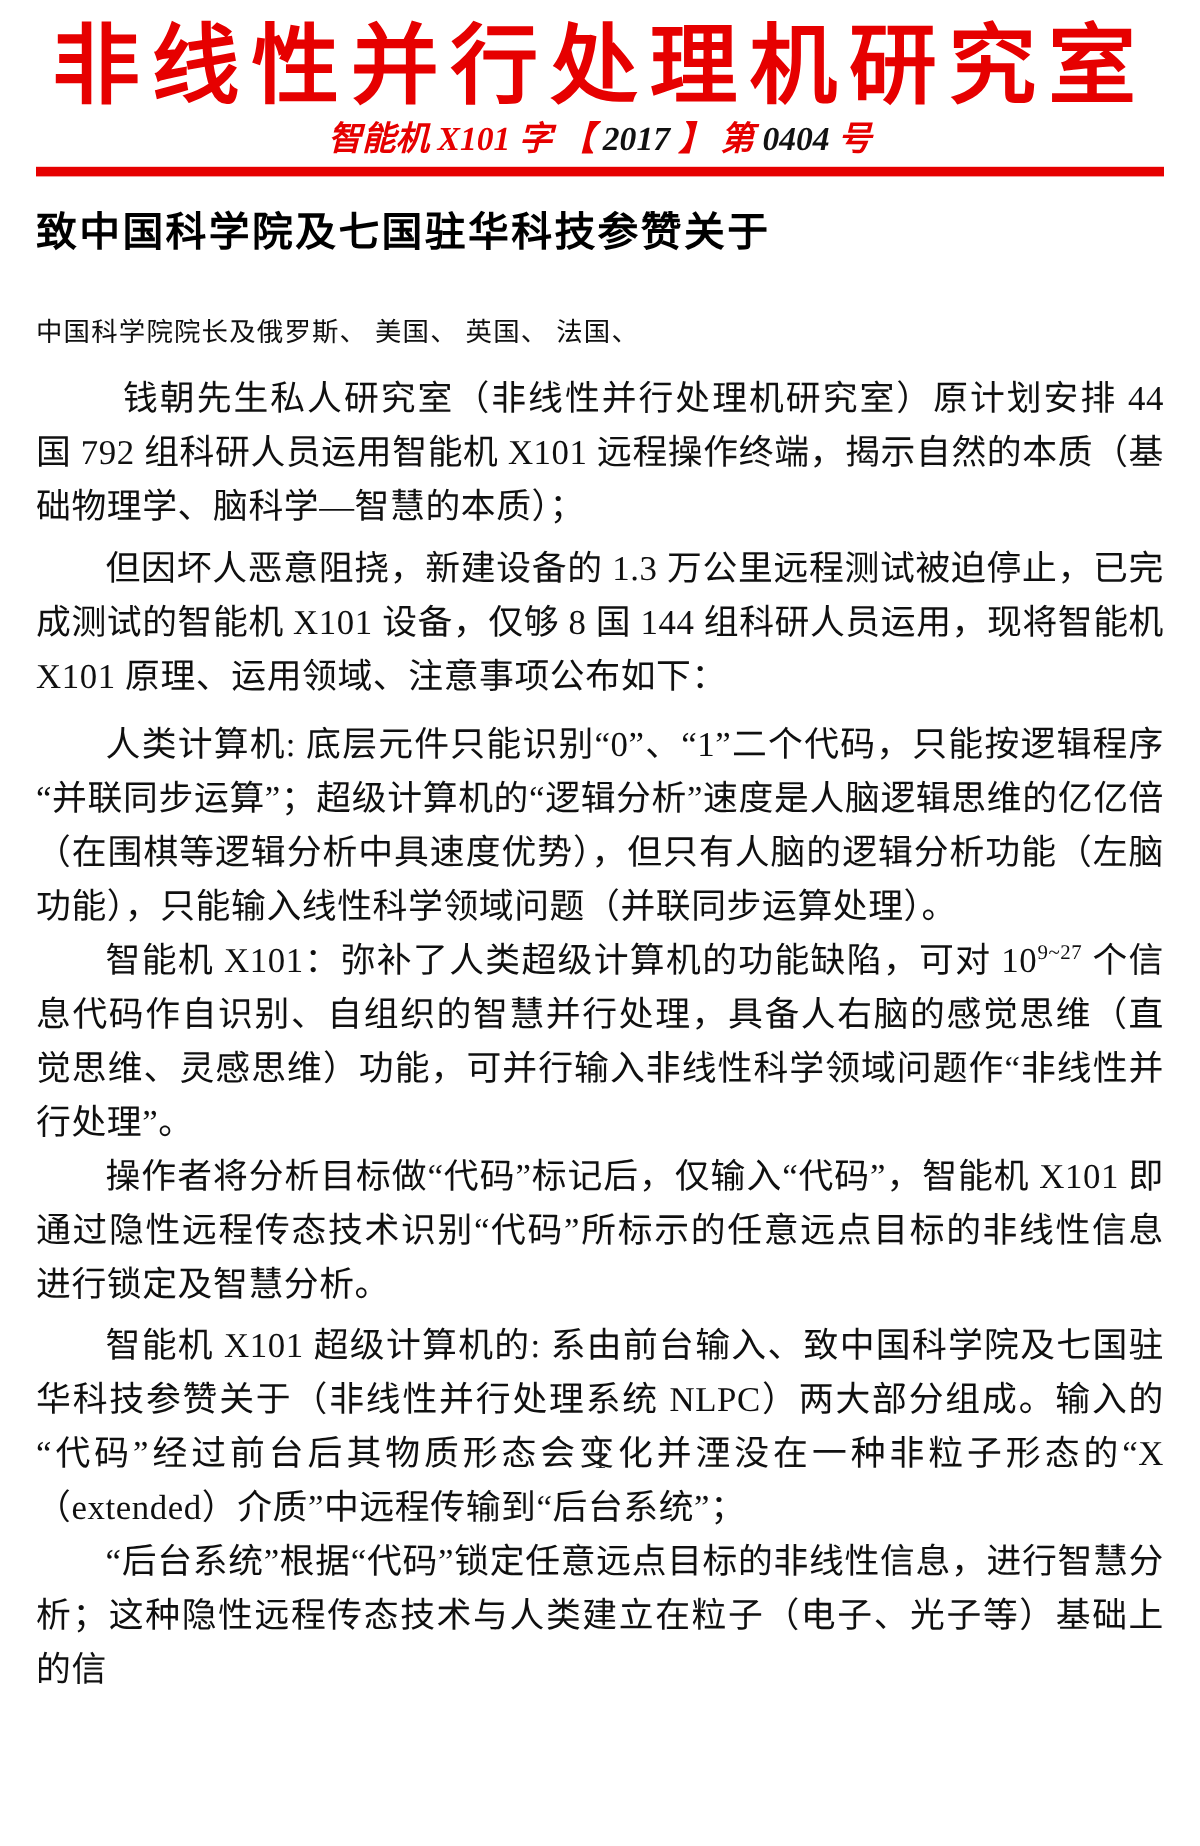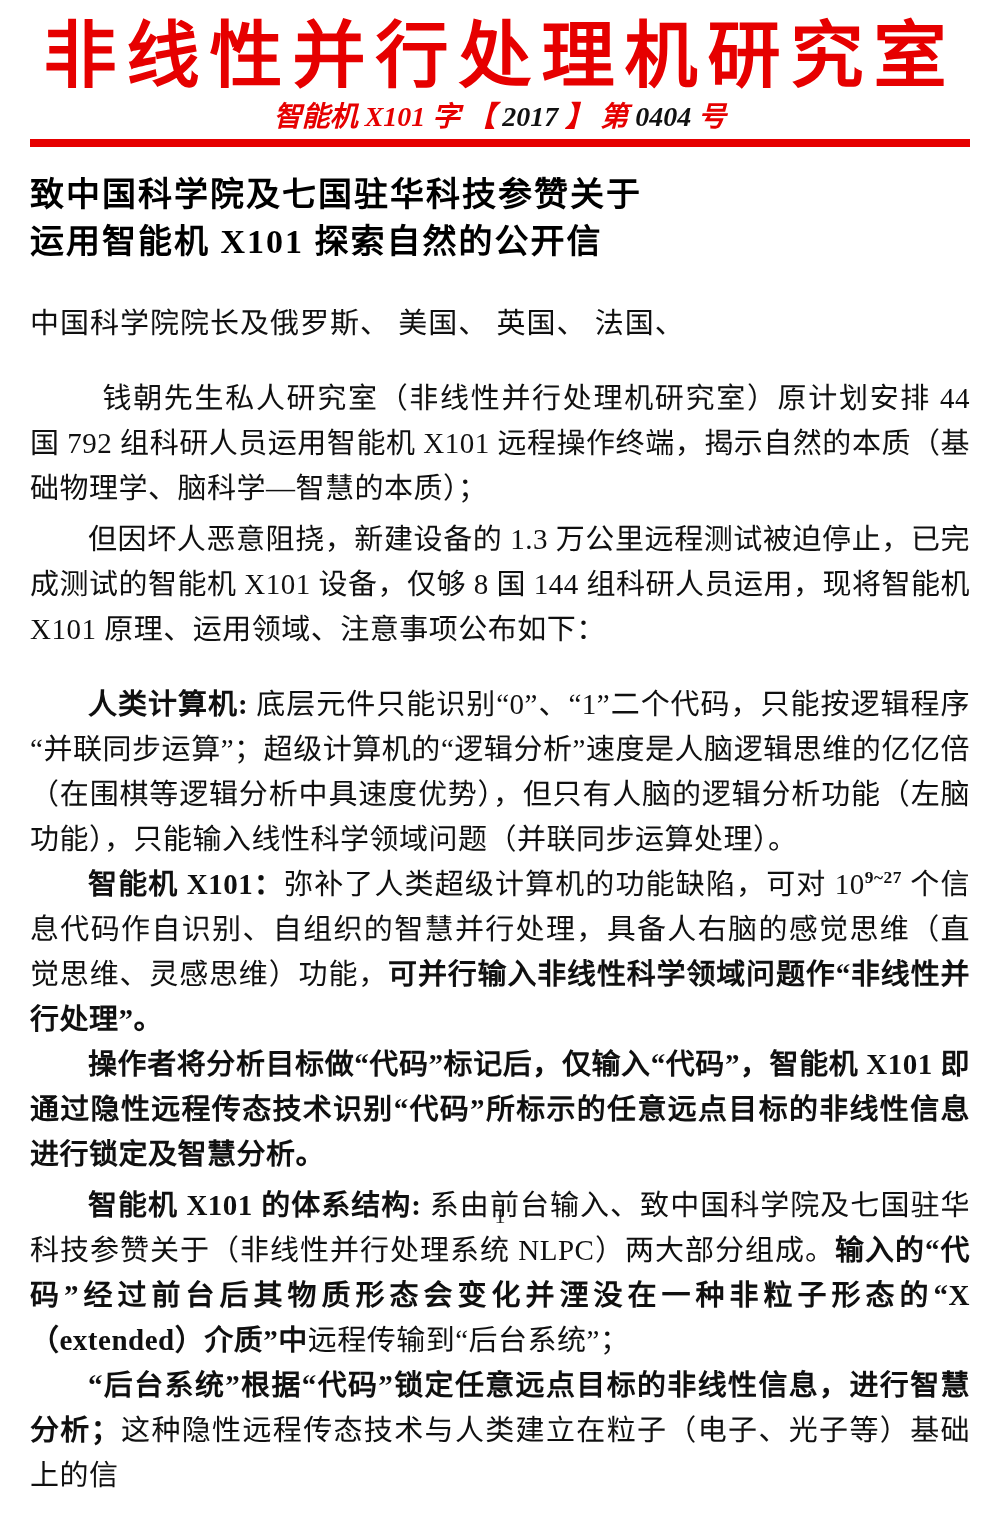--- a/index.html
+++ b/index.html
@@ -25,31 +25,31 @@
   .rule{height:8px;background:#e60000;margin-top:5px}
 
   
   .letter-title{
     margin:24px 0 0;font-weight:700;color:#000;
     font-size:34px;line-height:47px;letter-spacing:2px;
   }
   .letter-title span{display:block}
 
   
-  .salutation{margin-top:36px;font-size:29px;line-height:45px;letter-spacing:1px}
+  .salutation{margin-top:36px;font-size:22px;line-height:45px;letter-spacing:1px}
   .para{
     margin:0;font-size:29px;line-height:45px;text-align:justify;
     text-indent:2em;letter-spacing:0.5px;
   }
   .para.indent-wide{text-indent:2.5em}
   .para.gap-s{margin-top:6px}
-  .para.gap-m{margin-top:30px}
+  .para.gap-m{margin-top:12px}
   .para.gap-l{}
   .heading{font-weight:700;margin-top:14px}
-  .b{font-weight:700}
+  .b{font-weight:400}
   .sup{font-size:60%;vertical-align:super;line-height:0}
 
   .page-no{
     position:absolute;left:0;right:0;bottom:6px;
     text-align:center;font-size:22px;color:#222;
   }
 </style>
 </head>
 <body>
 
@@ -64,21 +64,20 @@
       <span class="red">】</span>
       <span class="red">第 </span>
       <span class="black">0404</span>
       <span class="red"> 号</span>
     </div>
     <div class="rule"></div>
   </header>
 
   <h1 class="letter-title">
     <span>致中国科学院及七国驻华科技参赞关于</span>
-    <span>运用智能机 X101 探索自然的公开信</span>
   </h1>
 
   <div class="salutation">
     <div>中国科学院院长及俄罗斯、 美国、 英国、 法国、</div>
   </div>
 
   <p class="para indent-wide gap-m">
     <span>钱朝先生私人研究室（非线性并行处理机研究室）原计划安排 44 国 792 组科研人员运用智能机 X101 远程操作终端，揭示自然的本质（基础物理学、脑科学—智慧的本质）；</span>
   </p>
 
@@ -93,21 +92,21 @@
 
   <p class="para gap-l">
     <span class="b">智能机 X101：</span><span>弥补了人类超级计算机的功能缺陷，可对 10</span><span class="sup b">9~27</span><span> 个信息代码作自识别、自组织的智慧并行处理，具备人右脑的感觉思维（直觉思维、灵感思维）功能，</span><span class="b">可并行输入非线性科学领域问题作“非线性并行处理”。</span>
   </p>
 
   <p class="para b gap-l">
     <span>操作者将分析目标做“代码”标记后，仅输入“代码”，智能机 X101 即通过隐性远程传态技术识别“代码”所标示的任意远点目标的非线性信息进行锁定及智慧分析。</span>
   </p>
 
   <p class="para gap-s">
-    <span class="b">智能机 X101 的体系结构:</span><span> 系由前台输入、致中国科学院及七国驻华科技参赞关于（非线性并行处理系统 NLPC）两大部分组成。</span><span class="b">输入的“代码”经过前台后其物质形态会变化并湮没在一种非粒子形态的“X（extended）介质”中</span><span>远程传输到“后台系统”；</span>
+    <span class="b">智能机 X101 超级计算机的:</span><span> 系由前台输入、致中国科学院及七国驻华科技参赞关于（非线性并行处理系统 NLPC）两大部分组成。</span><span class="b">输入的“代码”经过前台后其物质形态会变化并湮没在一种非粒子形态的“X（extended）介质”中</span><span>远程传输到“后台系统”；</span>
   </p>
 
   <p class="para">
     <span class="b">“后台系统”根据“代码”锁定任意远点目标的非线性信息，进行智慧分析；</span><span>这种隐性远程传态技术与人类建立在粒子（电子、光子等）基础上的信</span>
   </p>
 
   <footer class="page-no">1</footer>
 
 </div>
 

